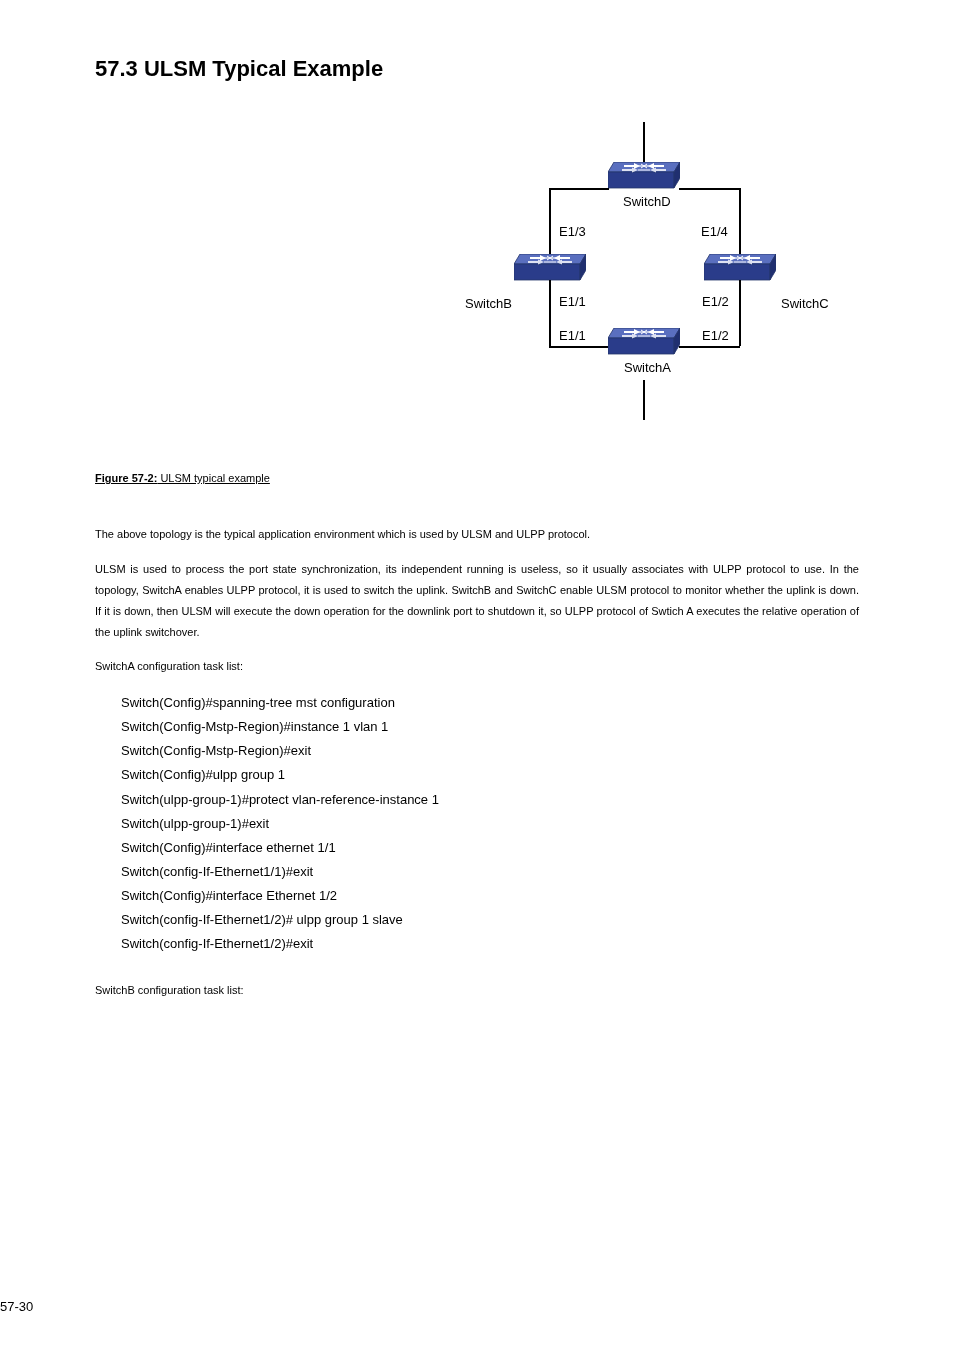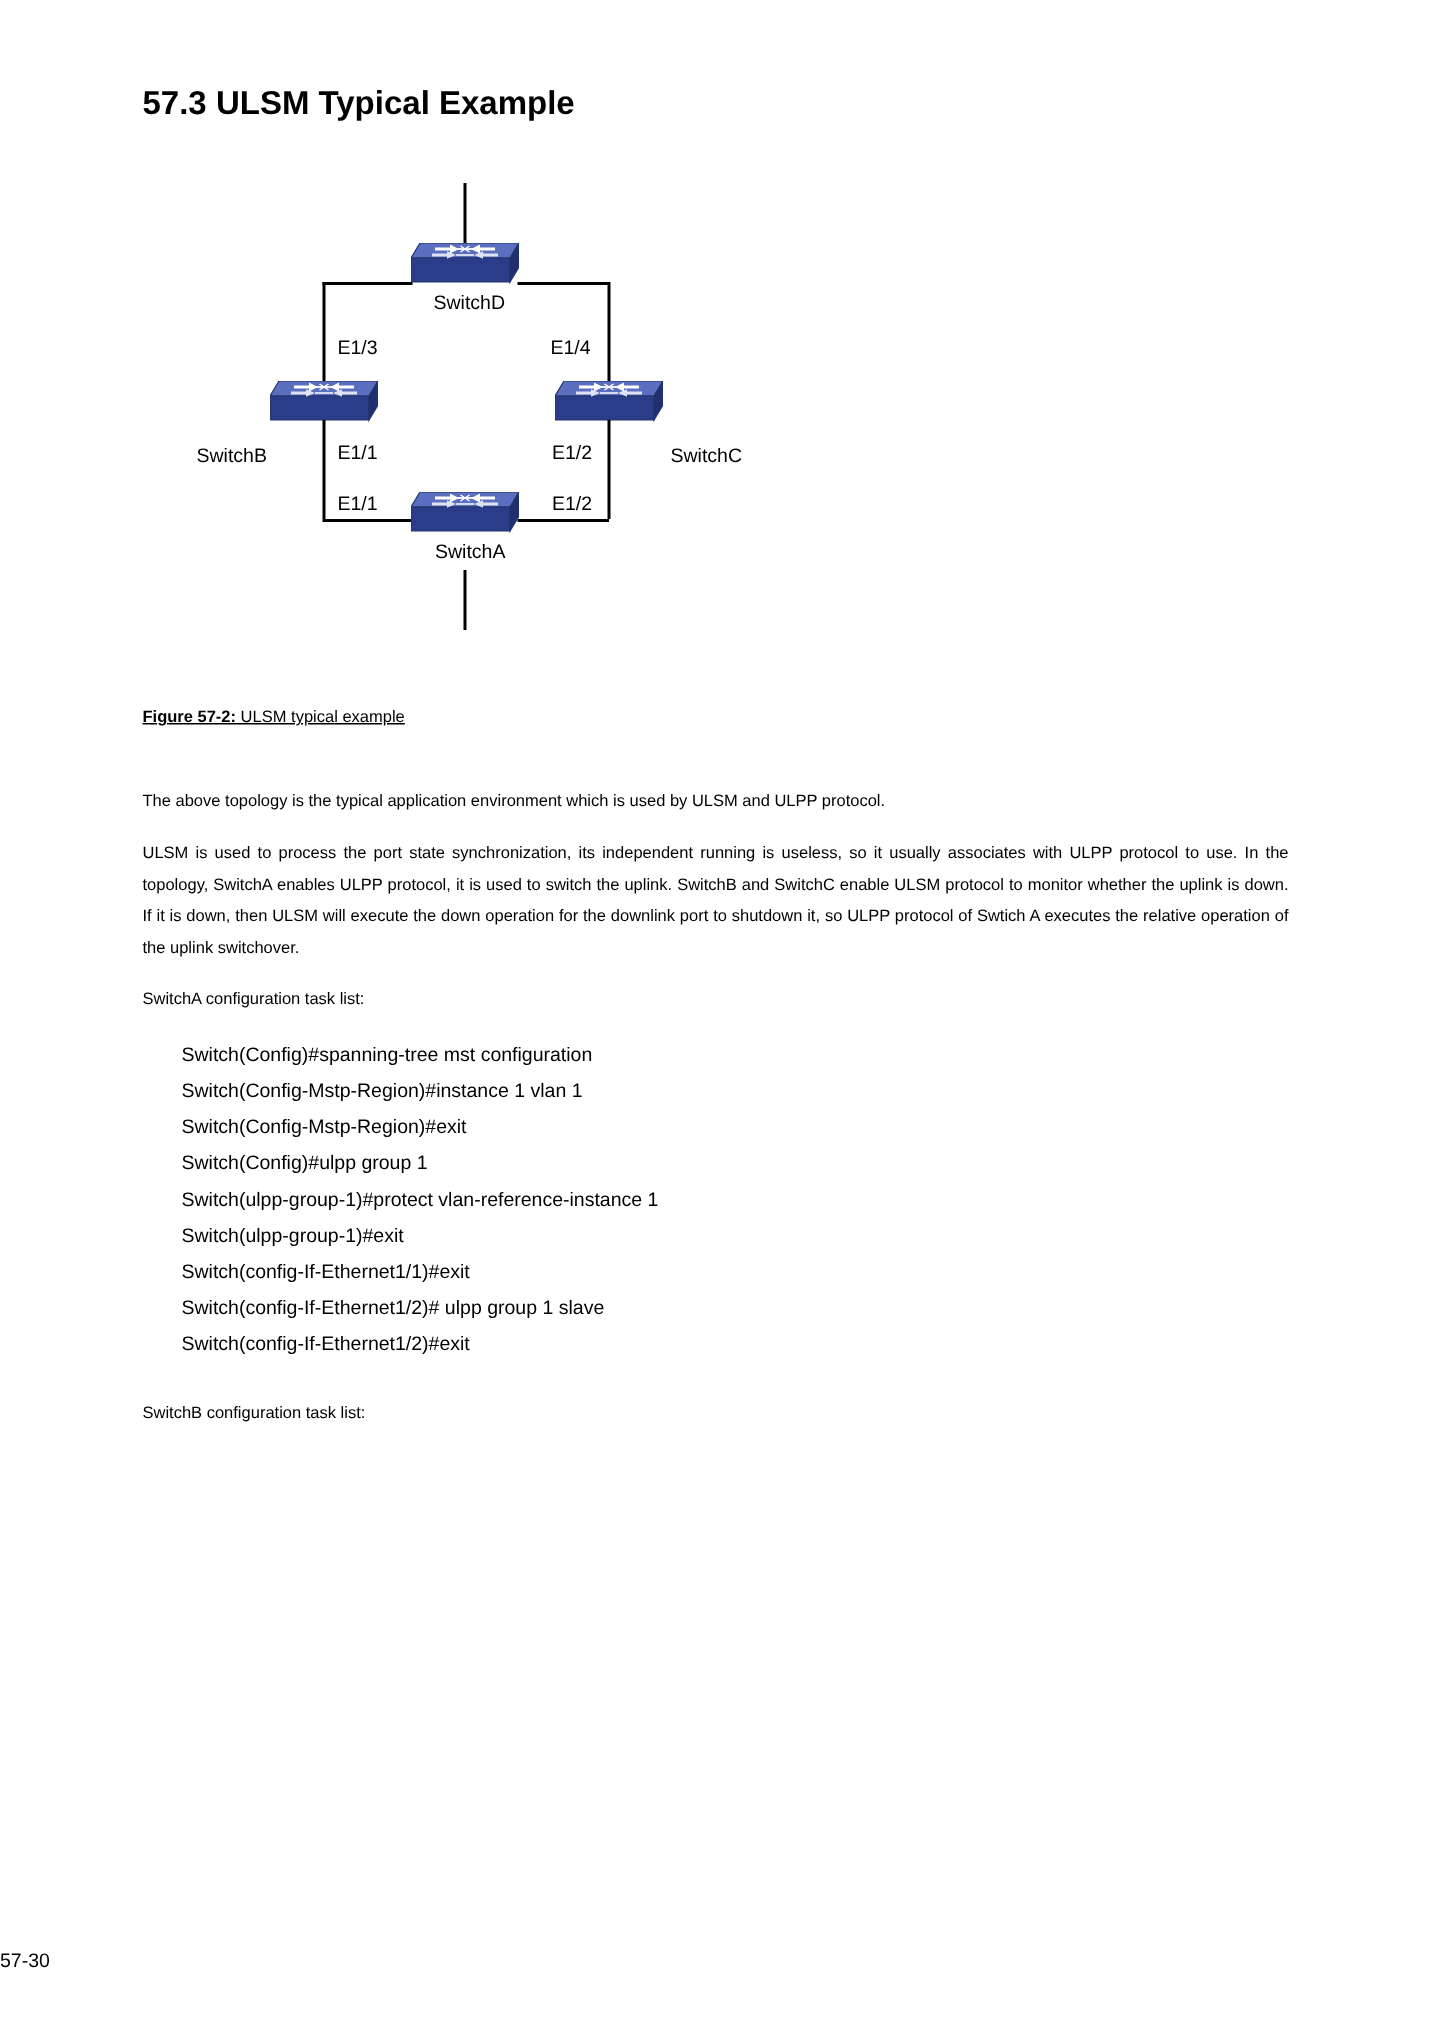--- a/index.html
+++ b/index.html
@@ -17,21 +17,21 @@
     box-sizing: border-box;
   }
   .section-heading {
     font-size: 22px;
     font-weight: bold;
     margin-bottom: 40px;
   }
   .diagram-container {
     width: 100%;
     display: flex;
-    justify-content: flex-start;
+    justify-content: flex-end;
     margin-bottom: 40px;
   }
   .diagram {
     position: relative;
     width: 430px;
     height: 310px;
   }
   .switch-icon {
     position: absolute;
     width: 72px;
@@ -172,21 +172,23 @@
   <div class="body-text justify">ULSM is used to process the port state synchronization, its independent running is useless, so it usually associates with ULPP protocol to use. In the topology, SwitchA enables ULPP protocol, it is used to switch the uplink. SwitchB and SwitchC enable ULSM protocol to monitor whether the uplink is down. If it is down, then ULSM will execute the down operation for the downlink port to shutdown it, so ULPP protocol of Swtich A executes the relative operation of the uplink switchover.</div>
   <div class="body-text">SwitchA configuration task list:</div>
 
   <div class="code-block">
     <span class="code-line">Switch(Config)#spanning-tree mst configuration</span>
     <span class="code-line">Switch(Config-Mstp-Region)#instance 1 vlan 1</span>
     <span class="code-line">Switch(Config-Mstp-Region)#exit</span>
     <span class="code-line">Switch(Config)#ulpp group 1</span>
     <span class="code-line">Switch(ulpp-group-1)#protect vlan-reference-instance 1</span>
     <span class="code-line">Switch(ulpp-group-1)#exit</span>
+    <span class="code-line">Switch(Config)#interface ethernet 1/1</span>
     <span class="code-line">Switch(config-If-Ethernet1/1)#exit</span>
+    <span class="code-line">Switch(Config)#interface Ethernet 1/2</span>
     <span class="code-line">Switch(config-If-Ethernet1/2)# ulpp group 1 slave</span>
     <span class="code-line">Switch(config-If-Ethernet1/2)#exit</span>
   </div>
 
   <div class="body-text">SwitchB configuration task list:</div>
 </div>
 
 <div class="page-number">57-30</div>
 
 </body></html>

